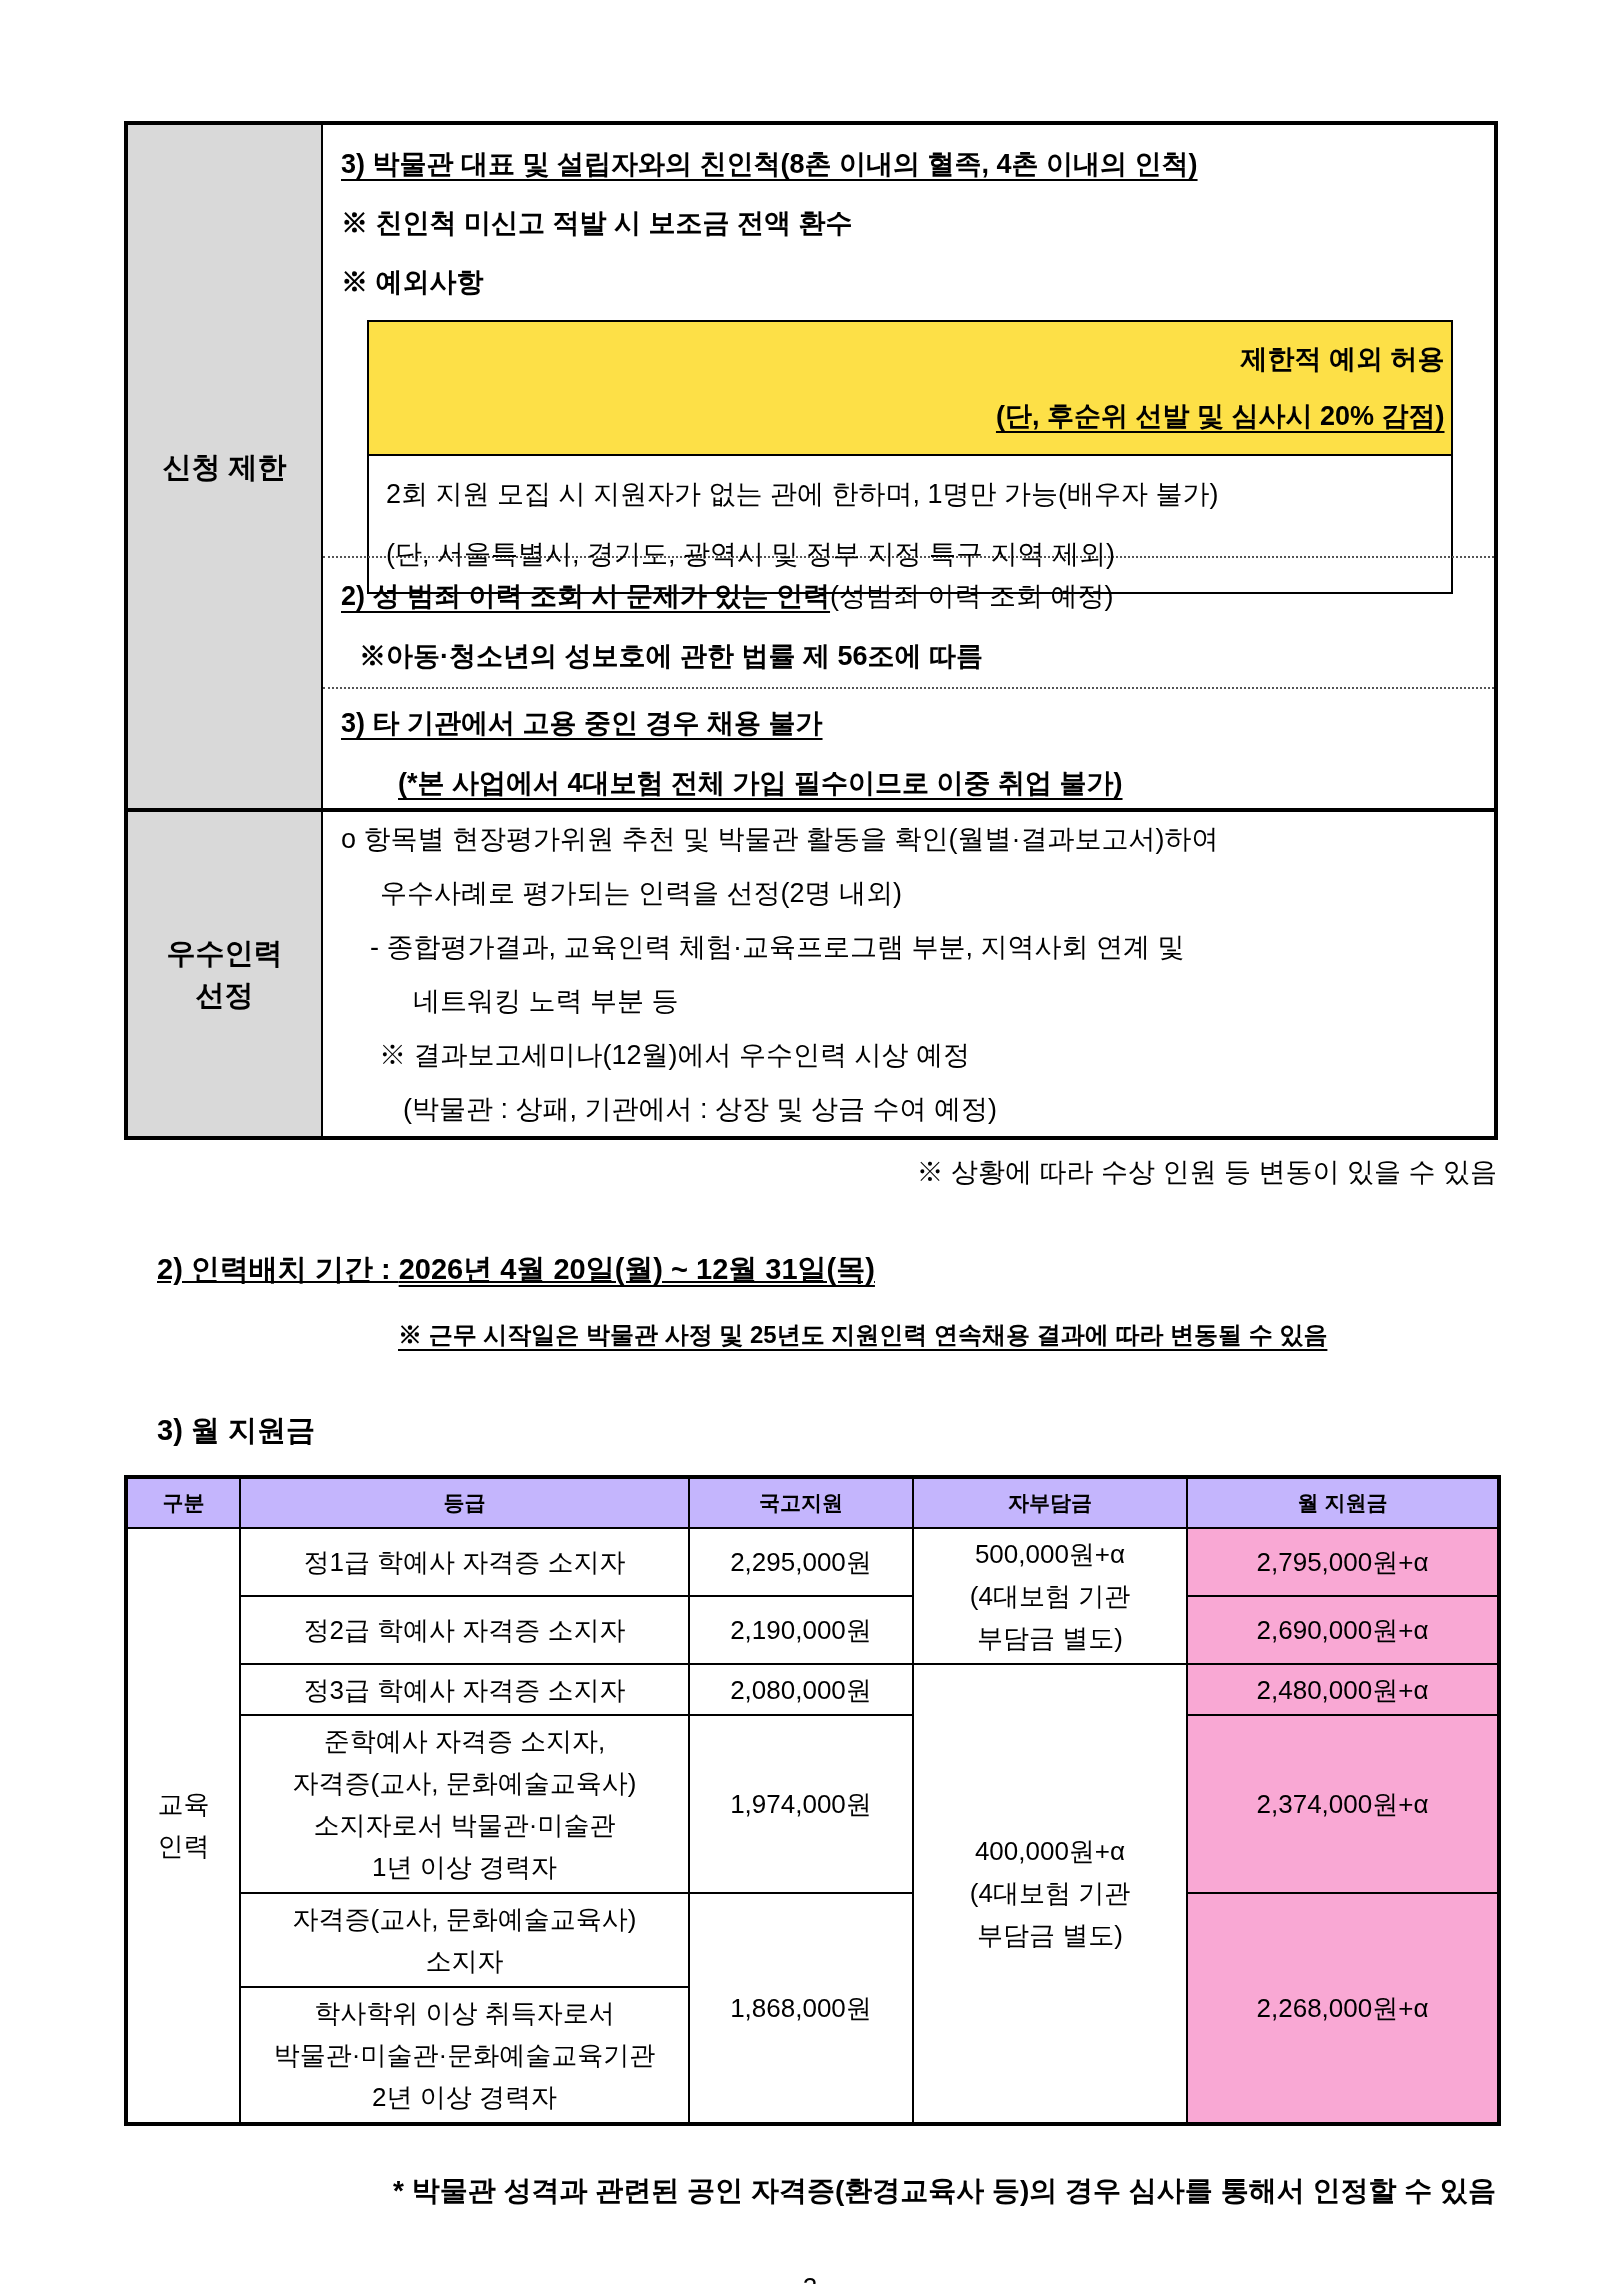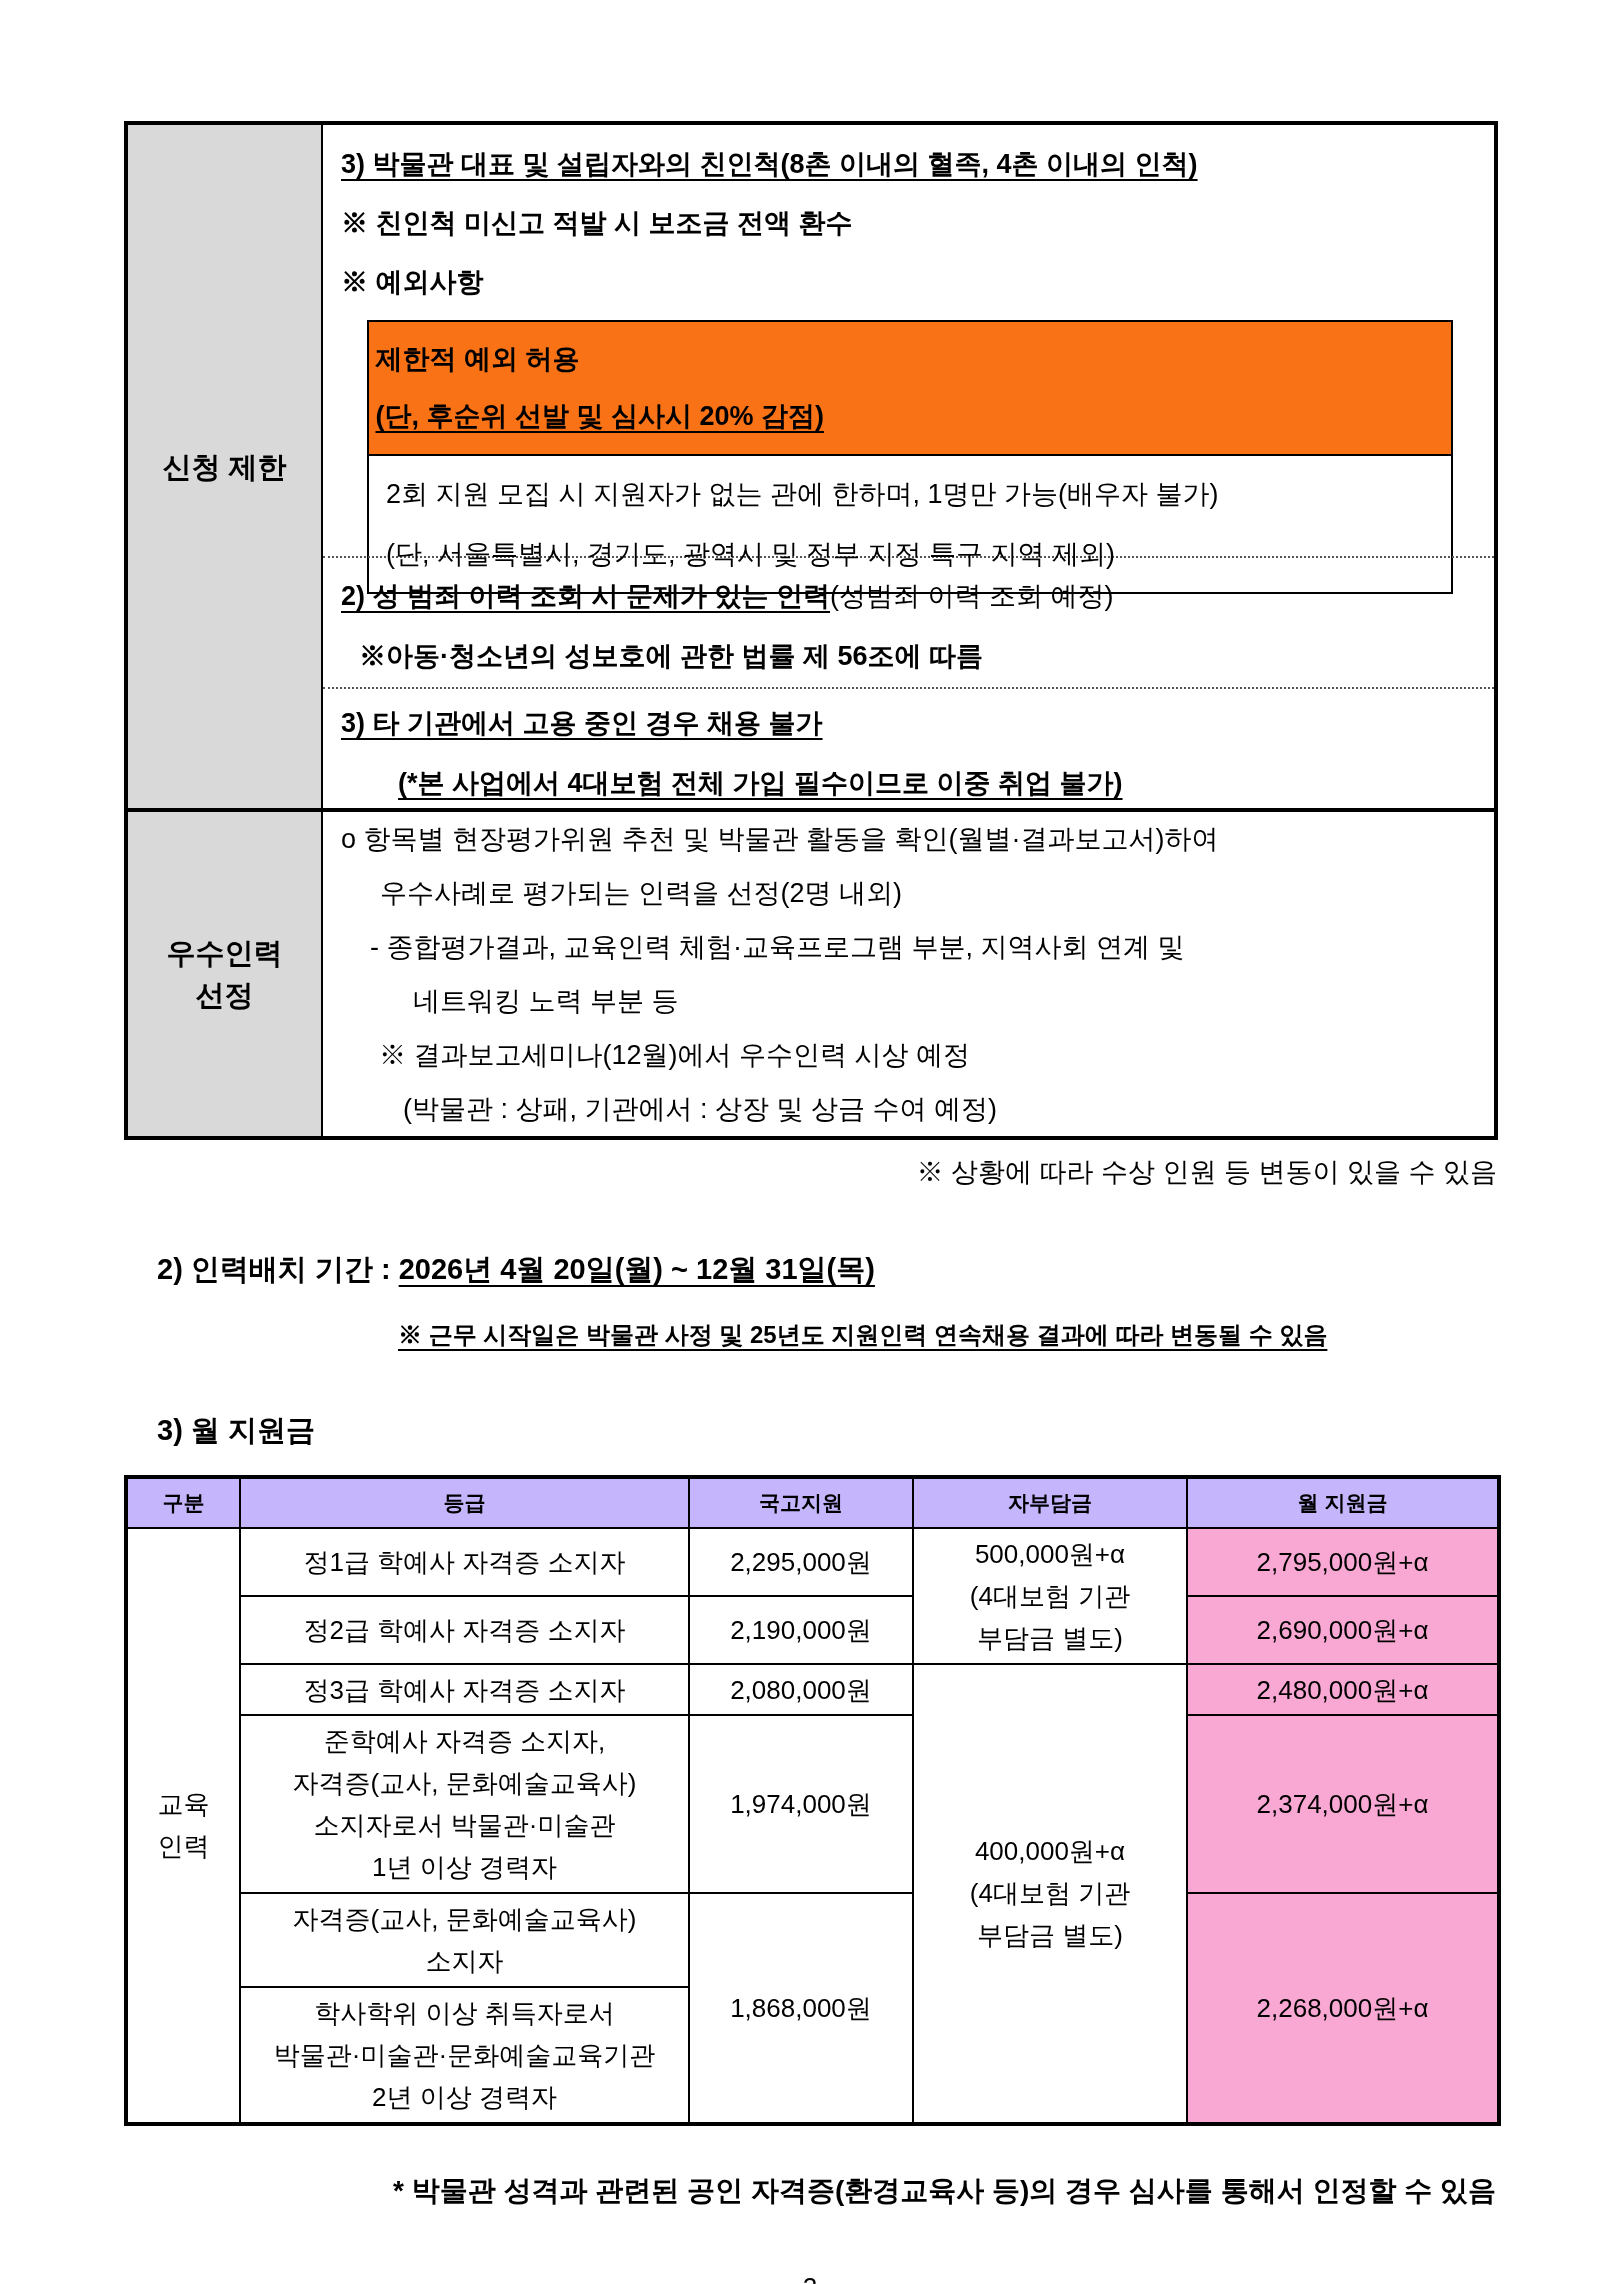--- a/index.html
+++ b/index.html
@@ -36,21 +36,21 @@
   .sec2 { height:131px; padding:7.8px 0 0 18px; border-top:2px dotted #555; }
   .sec3 { height:121px; padding:3.9px 0 0 18px;  border-top:2px dotted #555; }
   .line  { font-size:27px; line-height:60px; }
   .sec1 .line { line-height:59px; }
 
   .ibox {
     margin:7.8px 0 0 26px; width:1086px;
     border-collapse:collapse; border:2.6px solid #000;
   }
   .ibox td { border:2.6px solid #000; box-sizing:border-box; }
-  .ibox .g { background:#f97316; text-align:left; padding:9px 6.5px; }
+  .ibox .g { background:#fde047; text-align:right; padding:9px 6.5px; }
   .ibox .g .line { line-height:57px; font-weight:700; }
   .ibox .w { background:#fff; padding:7.8px 17px; }
   .ibox .w .line { line-height:60px; font-weight:400; }
 
   .c2 { padding-top:7.8px; }
   .c2 .line { line-height:54px; }
   .ind1 { margin-left:18px; }
   .ind2 { margin-left:57px; }
   .ind3 { margin-left:47px; }
   .ind4 { margin-left:90px; }
@@ -58,21 +58,21 @@
   .ind6 { margin-left:80px; }
 
   
   .award-note {
     margin:14.4px 123px 0 0;
     text-align:right;
     font-size:27px;
   }
   .heading {
     margin:60px 16px 0 157px;
-    font-size:29px; font-weight:700;
+    font-size:29px; font-weight:700;text-decoration:underline;
   }
   .work-note {
     margin:29px 123px 0 398px;
     font-size:24px; font-weight:700;
     text-decoration:underline; text-decoration-thickness:2px; text-underline-offset:5.9px;
   }
   .heading2 { margin:60px 0 0 157px; font-size:29px; font-weight:700; }
 
   
   .t2 {

